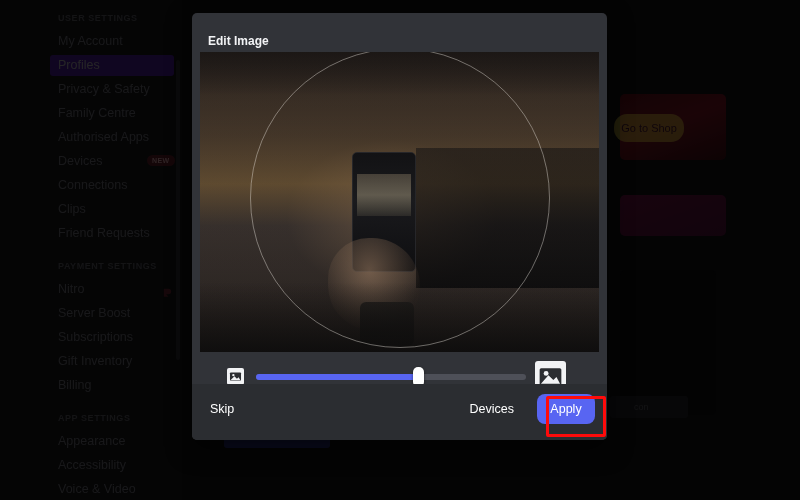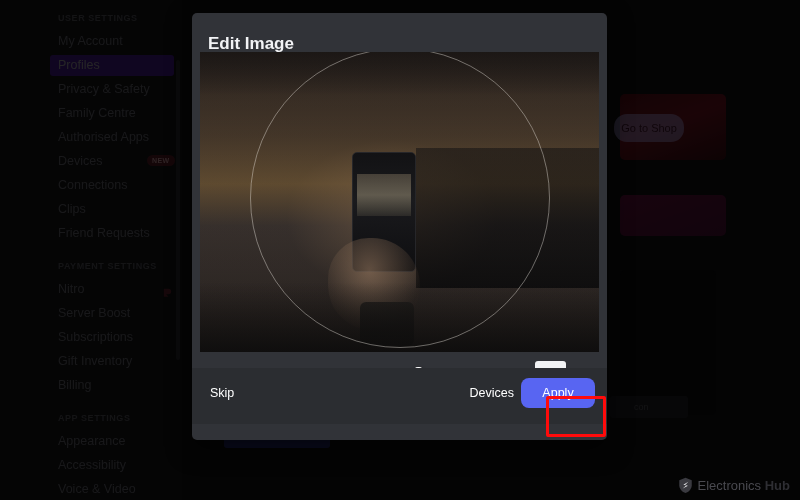--- a/index.html
+++ b/index.html
@@ -99,21 +99,21 @@
   }
   #bg-banner-shop {
     left: 620px; top: 94px;
     width: 106px; height: 66px;
     background: linear-gradient(160deg, #5c1018 0%, #7a1622 45%, #3d0d14 100%);
   }
   #bg-go-to-shop-btn {
     position: absolute;
     left: 614px; top: 114px;
     width: 70px; height: 28px;
-    background: #c4b5fd;
+    background: #fde047;
     border-radius: 13px;
     font-size: 11px;
     color: #1a1a3a;
     text-align: center;
     line-height: 28px;
     opacity: .55;
   }
   #bg-banner-pink {
     left: 620px; top: 195px;
     width: 106px; height: 41px;
@@ -192,21 +192,21 @@
     width: 415px; height: 427px;
     background: #313338;
     border-radius: 5px;
     box-shadow: 0 8px 24px rgba(0,0,0,0.6);
     overflow: hidden;
   }
 
   #modal-title {
     position: absolute;
     left: 16px; top: 21px;
-    font-size: 17px;
+    font-size: 12px;
     font-weight: bold;
     color: #f2f3f5;
   }
 
   
   #preview {
     position: absolute;
     left: 8px; top: 39px;
     width: 399px; height: 300px;
     background: #1a1a1c;
@@ -313,40 +313,40 @@
     margin-left: -5px;
     width: 11px; height: 20px;
     background: #ffffff;
     border-radius: 5px;
     box-shadow: 0 1px 3px rgba(0,0,0,0.5);
   }
 
   
   #modal-footer {
     position: absolute;
-    left: 0; bottom: 16px;
+    left: 0; bottom: 0;
     width: 415px; height: 56px;
     background: #2b2d31;
   }
   #btn-skip {
     position: absolute;
     left: 18px; top: 18px;
     font-size: 12.5px;
     color: #ffffff;
   }
   #btn-cancel {
     position: absolute;
     right: 93px; top: 18px;
     font-size: 12.5px;
     color: #ffffff;
   }
   #btn-apply {
     position: absolute;
     right: 12px; top: 10px;
-    width: 74px; height: 30px;
+    width: 58px; height: 30px;
     background: #5865f2;
     border: none;
     border-radius: 8px;
     color: #ffffff;
     font-size: 12.5px;
     font-family: "Liberation Sans", sans-serif;
     cursor: pointer;
   }
 
   
@@ -461,25 +461,14 @@
 
     <div id="modal-footer">
       <div id="btn-skip">Skip</div>
       <div id="btn-cancel">Devices</div>
       <button id="btn-apply">Apply</button>
     </div>
   </div>
 
   <div id="apply-highlight" style="border-color: rgb(255, 11, 11);"></div>
 
-  <div id="watermark">
-    <span id="wm-logo">
-      <svg viewBox="0 0 24 26" fill="none">
-        <path d="M12 1 L22 5 V13 C22 19 17 24 12 25.5 C7 24 2 19 2 13 V5 Z" fill="#3a3a40"></path>
-        <path d="M16.5 7.5 L8.5 12.5 L13.5 13 L7.5 18.5 L16 13.8 L11 13.2 Z" fill="#e8e8ea"></path>
-      </svg>
-    </span>
-    <span id="wm-text">
-      <span>Electronics </span><b>Hub</b>
-    </span>
-  </div>
 
 </div>
 
 </body></html>

